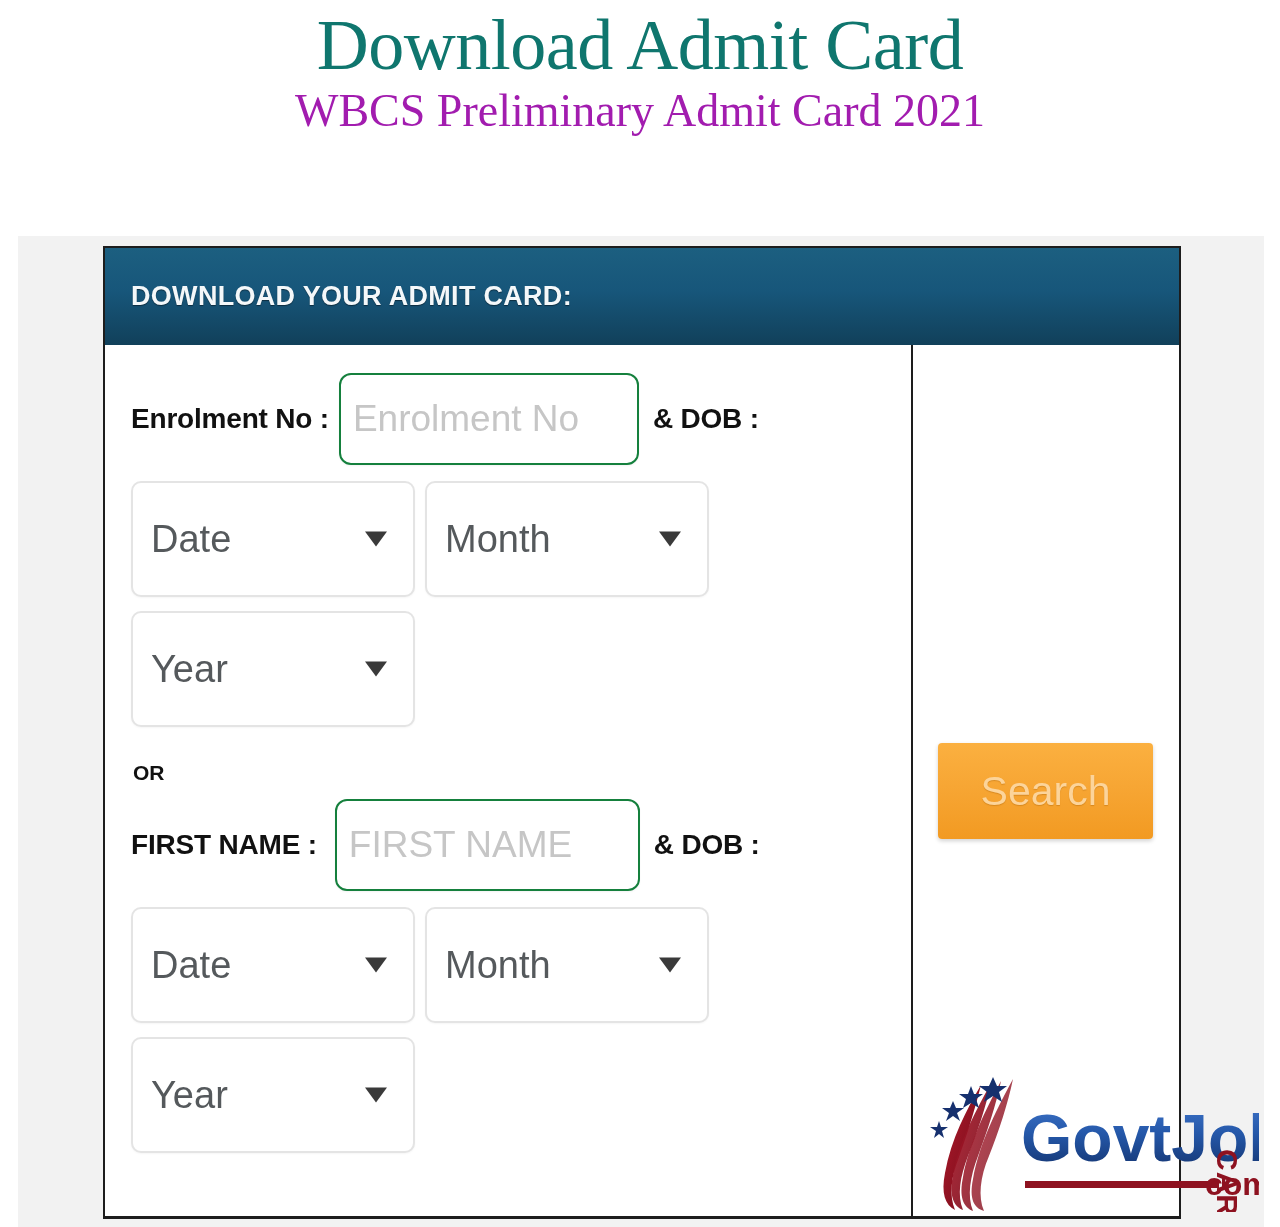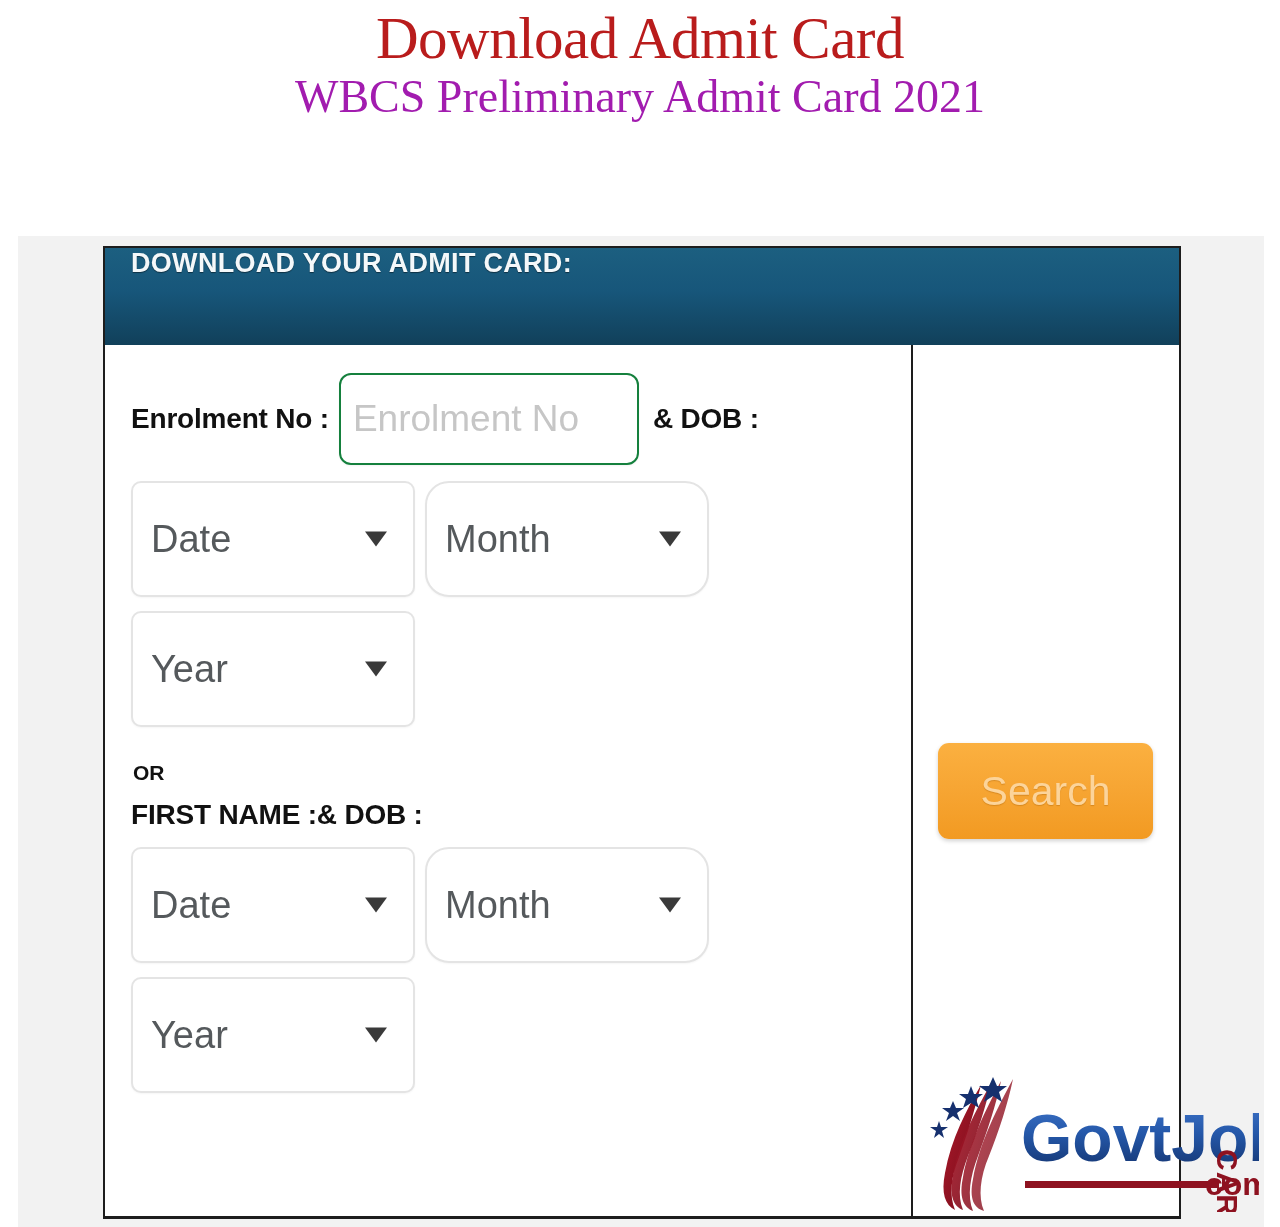--- a/index.html
+++ b/index.html
@@ -18,24 +18,24 @@
 
   
   .title-block {
     width: 1280px;
     padding-top: 8px;
     text-align: center;
     background: #ffffff;
   }
   .title-main {
     font-family: "Liberation Serif", "DejaVu Serif", serif;
-    font-size: 59px;
+    font-size: 72px;
     line-height: 1.05;
     font-weight: 400;
-    color: #b91c1c;
+    color: #0f766e;
     letter-spacing: -0.5px;
     white-space: nowrap;
     margin: 0;
     padding: 0 0 2px 0;
   }
   .title-sub {
     font-family: "Liberation Serif", "DejaVu Serif", serif;
     font-size: 46px;
     line-height: 1.1;
     font-weight: 400;
@@ -66,21 +66,21 @@
     border: 2px solid #1d1d1d;
     border-top: none;
     border-bottom-width: 3px;
   }
 
   .card-header {
     height: 99px;
     background: linear-gradient(to bottom, #1c5f80 0%, #17567a 45%, #11405a 100%);
     border-top: 2px solid #1d1d1d;
     display: flex;
-    align-items: flex-start;
+    align-items: center;
     padding-left: 26px;
   }
   .card-header-title {
     color: #f4f8fa;
     font-family: "Liberation Sans", sans-serif;
     font-size: 27px;
     font-weight: bold;
     letter-spacing: 0.3px;
     text-shadow: 0 1px 1px rgba(0,0,0,0.45);
   }
@@ -147,21 +147,21 @@
     height: 116px;
     border: 2px solid #e4e4e4;
     border-radius: 10px;
     background: #ffffff;
     display: flex;
     align-items: center;
     padding: 0 18px;
     box-shadow: 0 1px 2px rgba(0,0,0,0.04);
   }
   .select-box.date  { width: 284px; }
-  .select-box.month { width: 284px; margin-left: 10px; border-radius: 24px; }
+  .select-box.month { width: 284px; margin-left: 10px; }
   .select-box.year  { width: 284px; }
   .select-text {
     font-family: "Liberation Sans", sans-serif;
     font-size: 38px;
     color: #55595c;
   }
   .caret {
     position: absolute;
     right: 26px;
     top: 50%;
@@ -181,21 +181,21 @@
   }
 
   
   .search-button {
     position: absolute;
     left: 25px;
     top: 398px;
     width: 215px;
     height: 96px;
     border: none;
-    border-radius: 11px;
+    border-radius: 4px;
     background: linear-gradient(to bottom, #fbb040 0%, #f7a634 45%, #f29a22 100%);
     color: #fcd49a;
     font-family: "Liberation Sans", sans-serif;
     font-size: 41px;
     cursor: pointer;
     text-shadow: 0 1px 1px rgba(160,90,0,0.35);
     box-shadow: 0 2px 4px rgba(0,0,0,0.18);
   }
 
   
@@ -248,20 +248,21 @@
         <div class="select-box year">
           <span class="select-text">Year</span>
           <span class="caret"></span>
         </div>
       </div>
 
       <div class="or-text">OR</div>
 
       <div class="field-row">
         <span class="label-strong">FIRST NAME :</span>
+        <input class="text-input first-name" type="text" placeholder="FIRST NAME" style="">
         <span class="label-strong">&amp; DOB :</span>
       </div>
 
       <div class="select-row">
         <div class="select-box date">
           <span class="select-text">Date</span>
           <span class="caret"></span>
         </div>
         <div class="select-box month">
           <span class="select-text">Month</span>

